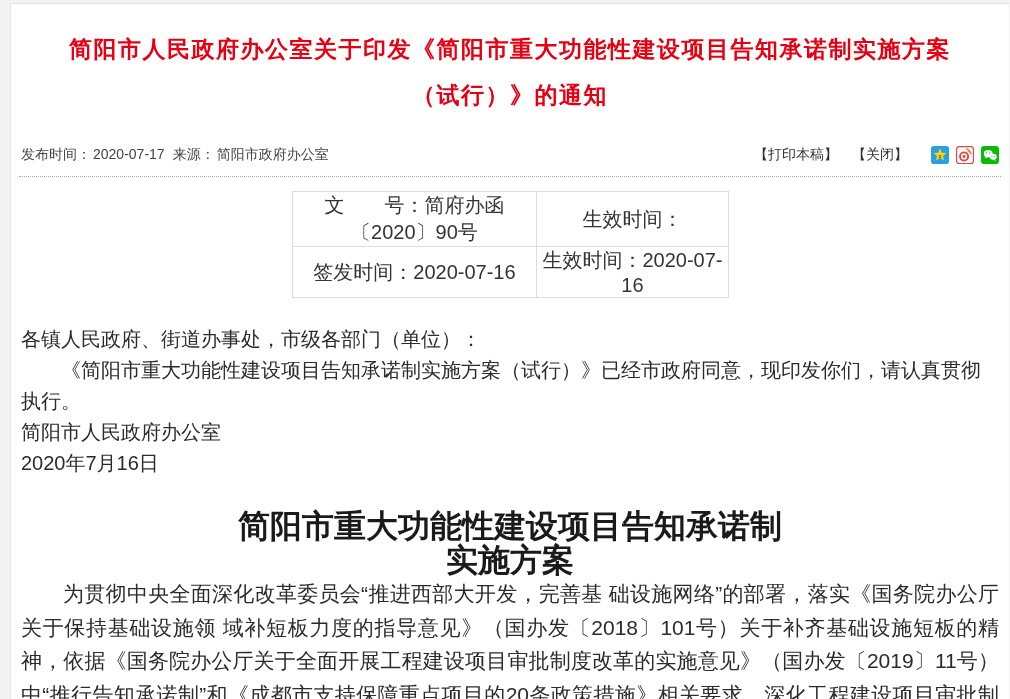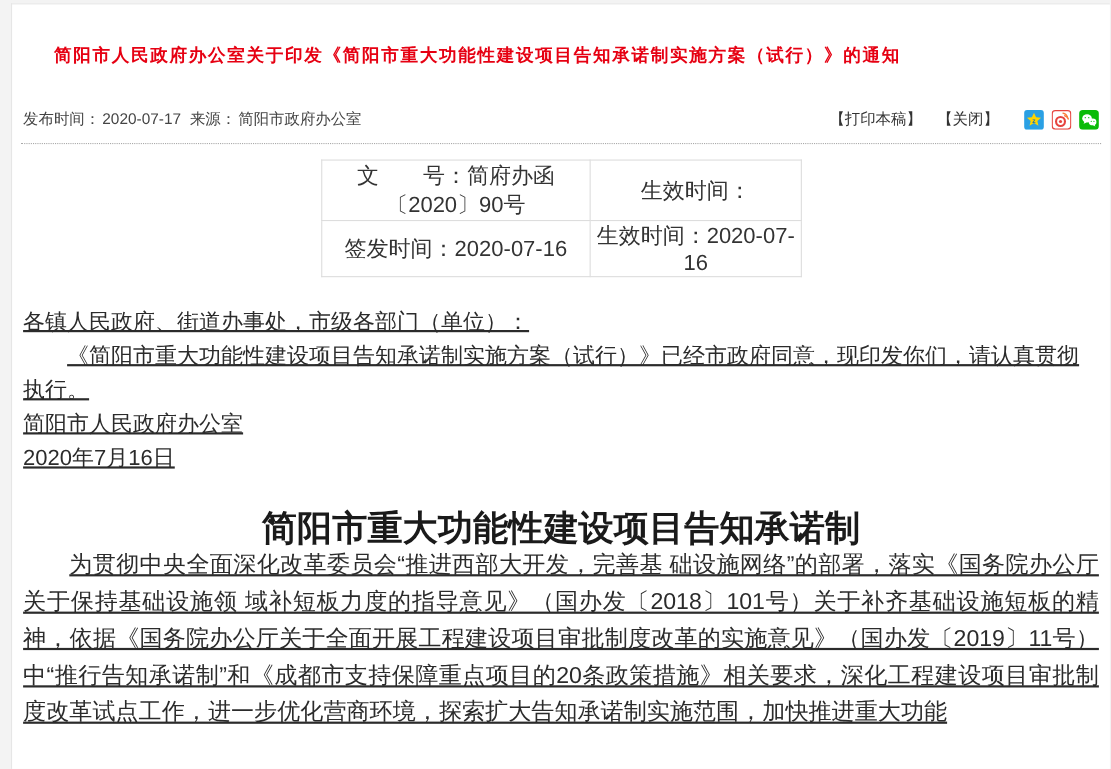--- a/index.html
+++ b/index.html
@@ -17,23 +17,23 @@
     min-height: 696px;
     background: #fff;
     border-left: 1px solid #e6e6e6;
     border-top: 1px solid #e6e6e6;
     box-sizing: border-box;
   }
   
   .doc-title {
     margin: 0;
     padding: 24px 38px 20px 38px;
-    text-align: left;
+    text-align: center;
     font-family: Liberation Mono, monospace;
-    font-size: 16px;
+    font-size: 23px;
     font-weight: bold;
     letter-spacing: 1.5px;
     line-height: 46px;
     color: #e60012;
   }
   
   .meta-row {
     display: flex;
     justify-content: space-between;
     align-items: center;
@@ -77,21 +77,21 @@
   }
   .doc-info-table td.col-a { width: 245px; }
   .doc-info-table td.col-b { width: 190px; }
   
   .doc-body {
     padding: 26px 10px 0 10px;
     font-size: 20px;
     line-height: 31px;
     color: #2b2b2b;
   }
-  .doc-body p { margin: 0; text-decoration: underline; }
+  .doc-body p { margin: 0; }
   .p-indent { text-indent: 2em; }
   .p-right { }
   .sig-block { margin-top: 6px; }
   
   .plan-title {
     margin-top: 30px;
     text-align: center;
     font-size: 32px;
     font-weight: bold;
     line-height: 34px;
@@ -174,18 +174,19 @@
   </table>
 
   <div class="doc-body">
     <p>各镇人民政府、街道办事处，市级各部门（单位）：</p>
     <p class="p-indent">《简阳市重大功能性建设项目告知承诺制实施方案（试行）》已经市政府同意，现印发你们，请认真贯彻执行。</p>
     <p class="p-right sig-block">简阳市人民政府办公室</p>
     <p class="p-right">2020年7月16日</p>
 
     <div class="plan-title">
       <div>简阳市重大功能性建设项目告知承诺制</div>
+      <div>实施方案</div>
     </div>
 
     <p class="plan-para">为贯彻中央全面深化改革委员会“推进西部大开发，完善基 础设施网络”的部署，落实《国务院办公厅关于保持基础设施领 域补短板力度的指导意见》（国办发〔2018〕101号）关于补齐基础设施短板的精神，依据《国务院办公厅关于全面开展工程建设项目审批制度改革的实施意见》（国办发〔2019〕11号）中“推行告知承诺制”和《成都市支持保障重点项目的20条政策措施》相关要求，深化工程建设项目审批制度改革试点工作，进一步优化营商环境，探索扩大告知承诺制实施范围，加快推进重大功能</p>
   </div>
 
 </div>
 
 </body></html>

